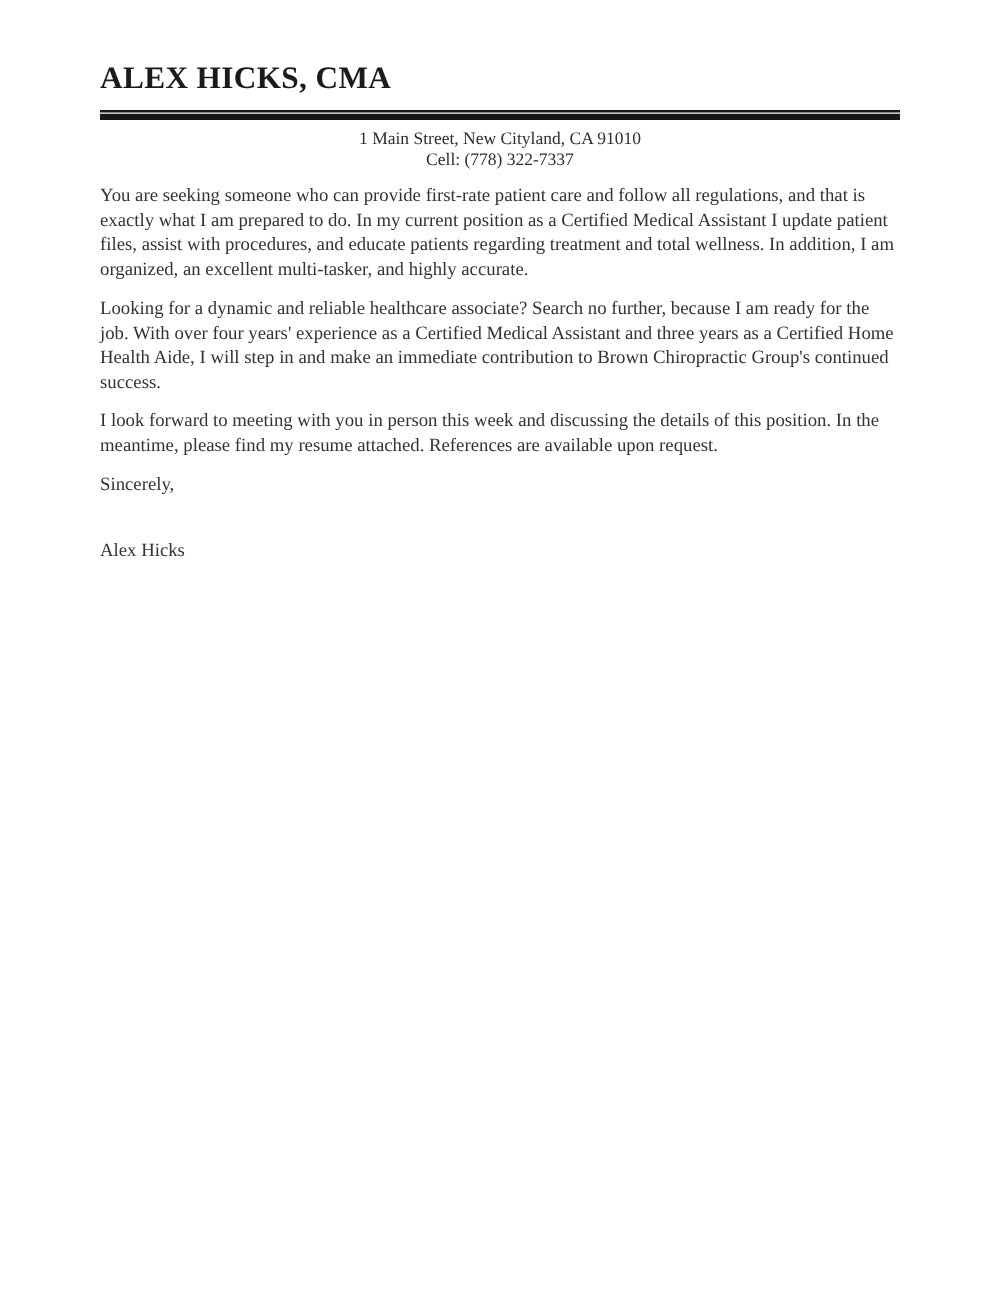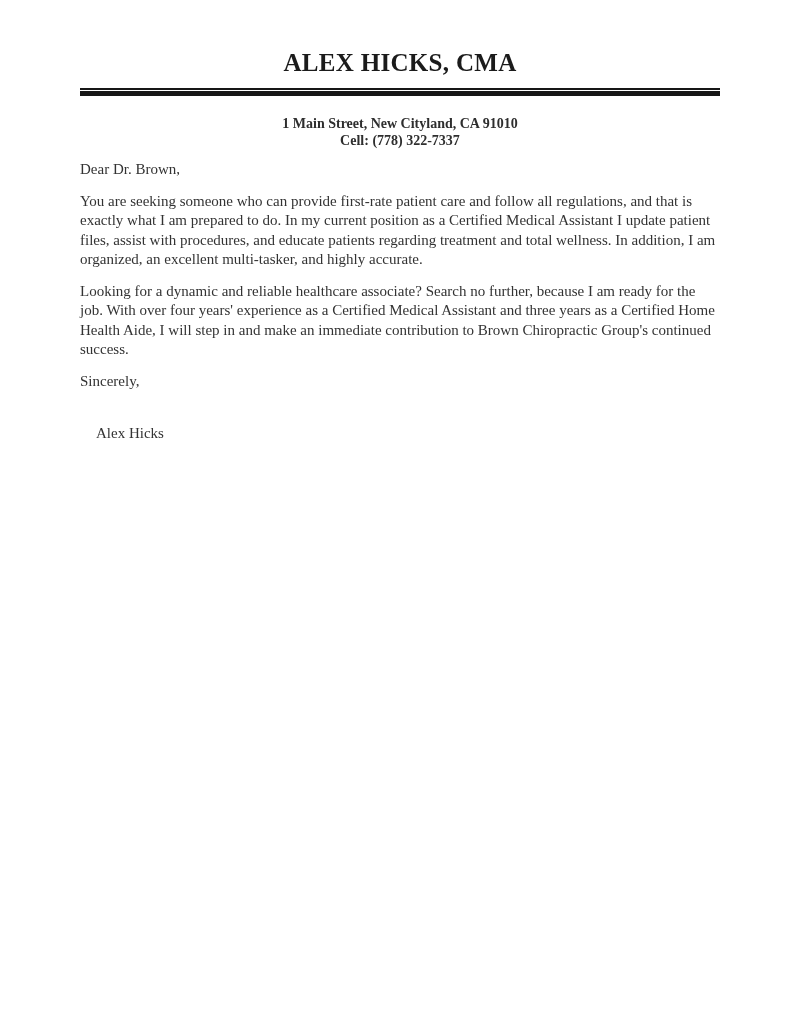--- a/index.html
+++ b/index.html
@@ -13,83 +13,83 @@
     box-sizing: border-box;
     padding: 0 80px;
   }
   .letterhead-name {
     margin: 0;
     padding-top: 50px;
     font-size: 25px;
     line-height: 26px;
     font-weight: 700;
     letter-spacing: 0.3px;
-    text-align: center;
+    text-align: left;
     color: #1b1b1b;
   }
   .rule {
     margin-top: 12px;
     border-top: 2px solid #161616;
   }
   .rule-thick {
     height: 5px;
     margin-top: 1px;
     background: #161616;
   }
   .contact {
-    margin-top: 19px;
+    margin-top: 7px;
     text-align: center;
     font-size: 14px;
     line-height: 17px;
     color: #2e2e2e;
-    font-weight: bold;
   }
   .letter-body {
     margin-top: 11px;
     width: 662px;
     font-size: 15px;
     line-height: 19.5px;
     color: #333333;
   }
   .letter-body p {
     margin: 0 0 12px 0;
     white-space: pre-line;
     text-align: left;
   }
   .letter-body p.closing { margin-bottom: 0; }
-  .letter-body p.signature { margin: 33px 0 0 16px; }
+  .letter-body p.signature { margin: 33px 0 0 0; }
 </style>
 </head>
 <body>
 
 <div class="page">
 
   <h1 class="letterhead-name">ALEX HICKS, CMA</h1>
 
   <div class="rule">
     <div class="rule-thick"></div>
   </div>
 
   <div class="contact">
     <div>1 Main Street, New Cityland, CA 91010</div>
     <div>Cell: (778) 322-7337</div>
   </div>
 
   <div class="letter-body">
-    <p>Dear Dr. Brown,</p>
 
     <p>You are seeking someone who can provide first-rate patient care and follow all regulations, and that is
 exactly what I am prepared to do. In my current position as a Certified Medical Assistant I update patient
 files, assist with procedures, and educate patients regarding treatment and total wellness. In addition, I am
 organized, an excellent multi-tasker, and highly accurate.</p>
 
     <p>Looking for a dynamic and reliable healthcare associate? Search no further, because I am ready for the
 job. With over four years' experience as a Certified Medical Assistant and three years as a Certified Home
 Health Aide, I will step in and make an immediate contribution to Brown Chiropractic Group's continued
 success.</p>
 
+    <p>I look forward to meeting with you in person this week and discussing the details of this position. In the
+meantime, please find my resume attached. References are available upon request.</p>
 
     <p class="closing">Sincerely,</p>
 
     <p class="signature">Alex Hicks</p>
   </div>
 
 </div>
 
 </body></html>

